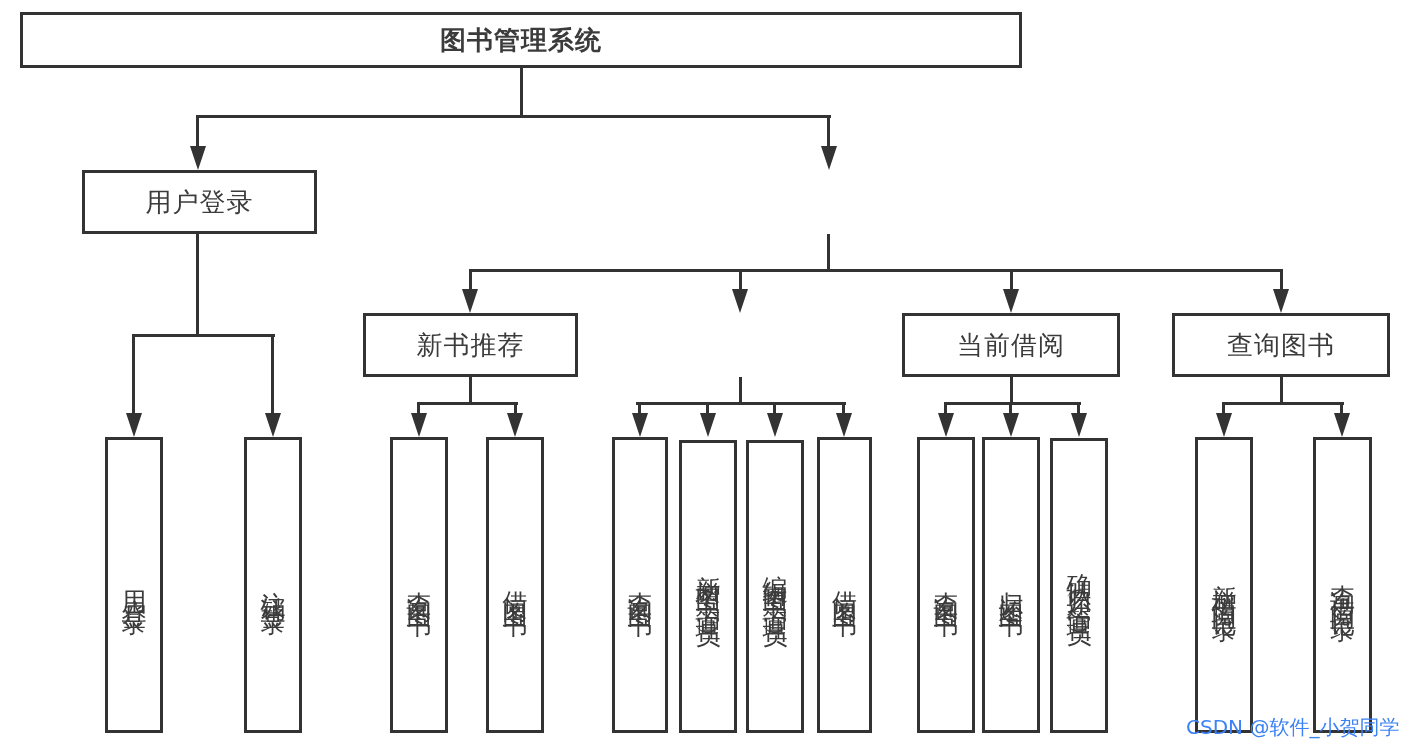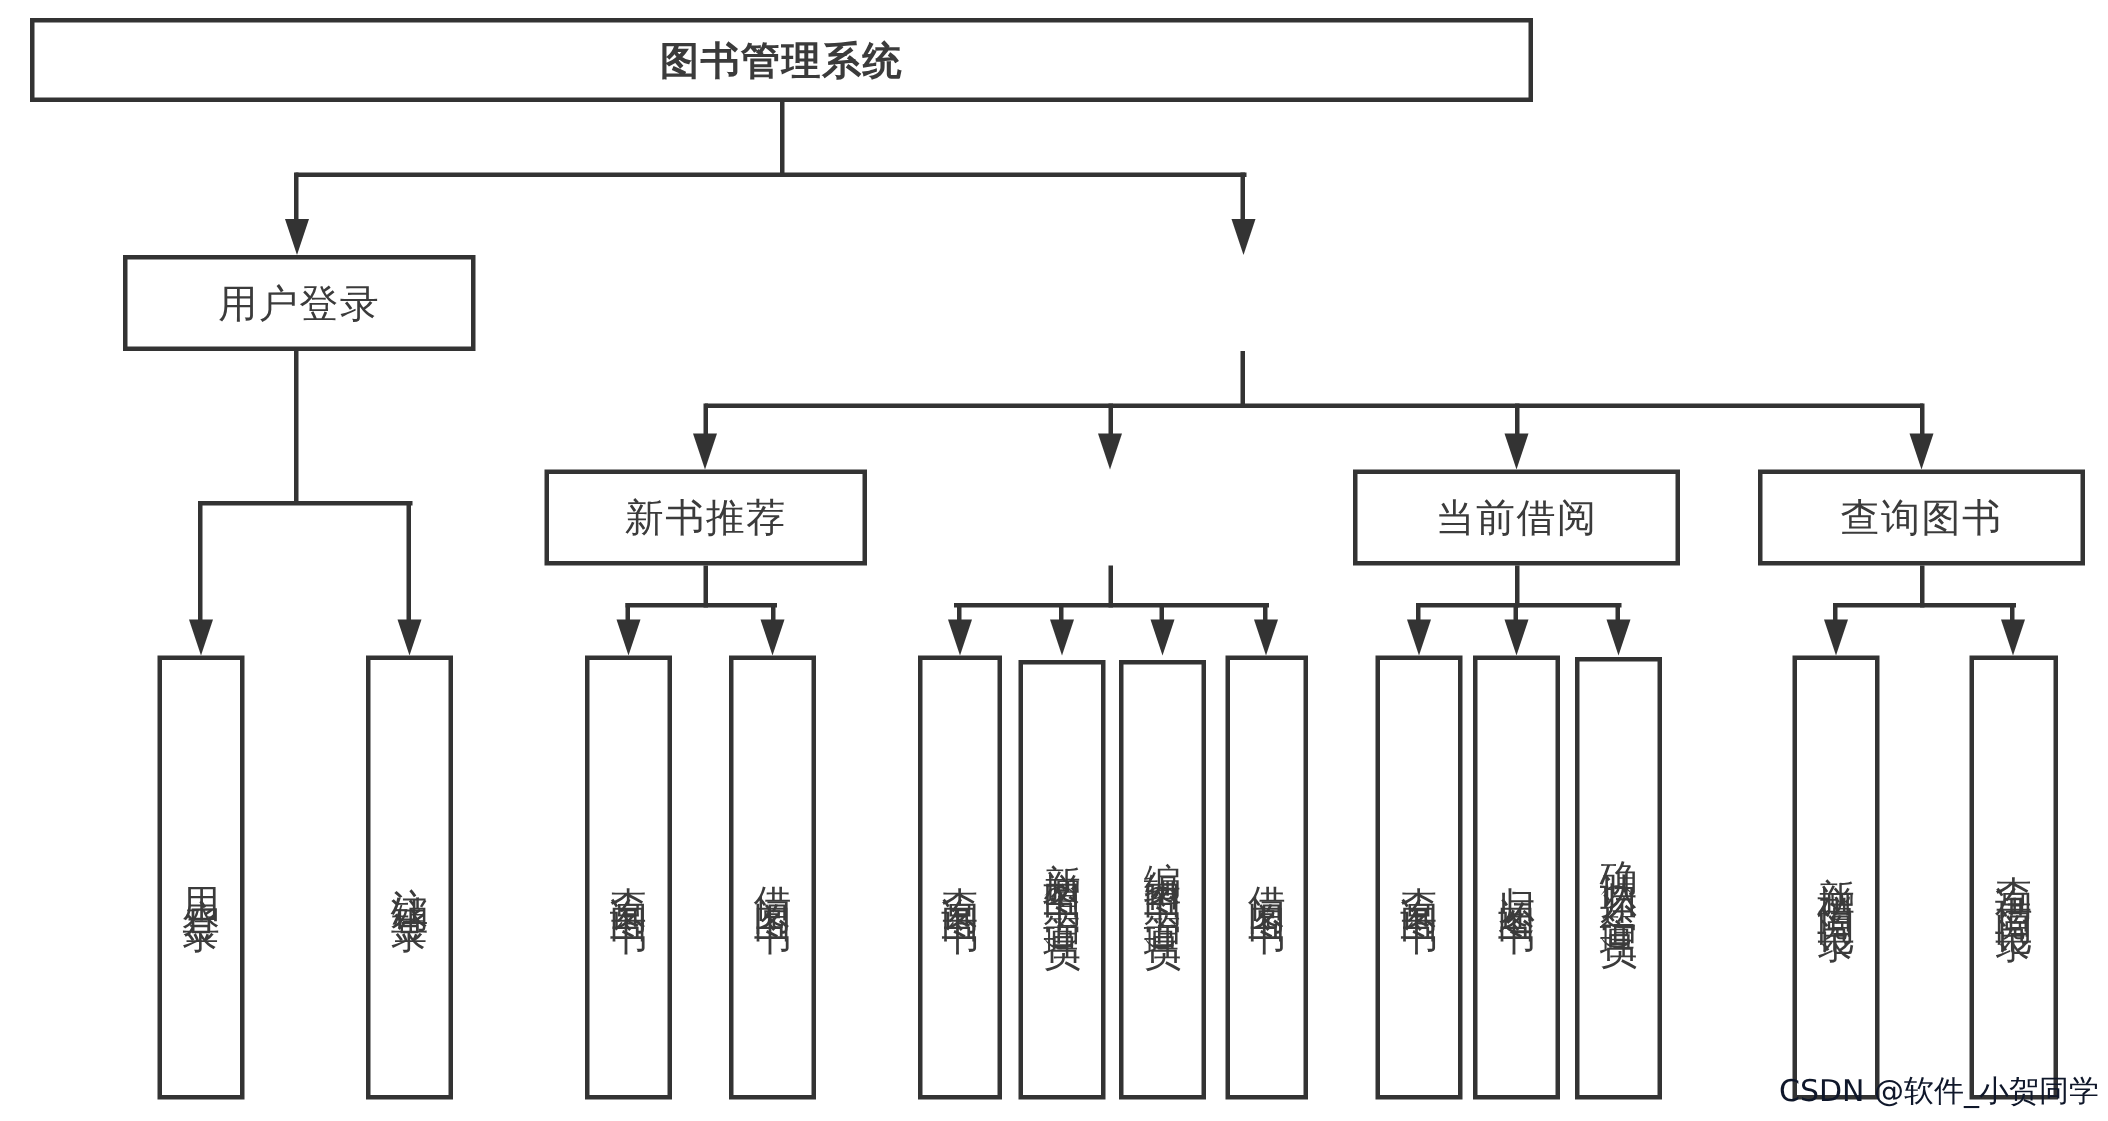--- a/index.html
+++ b/index.html
@@ -53,21 +53,21 @@
     height: 0;
     border-left: 8px solid transparent;
     border-right: 8px solid transparent;
     border-top: 24px solid #333333;
   }
   .watermark {
     position: absolute;
     left: 1186px;
     top: 714px;
     font-size: 20px;
-    color: #0f172a;
+    color: #3b82f6;
     white-space: nowrap;
     z-index: 10;
   }
 </style>
 </head>
 <body>
 
 <div id="stage">
 
   <div class="box" style="left:20px; top:12px; width:1002px; height:56px;font-weight:bold;">

